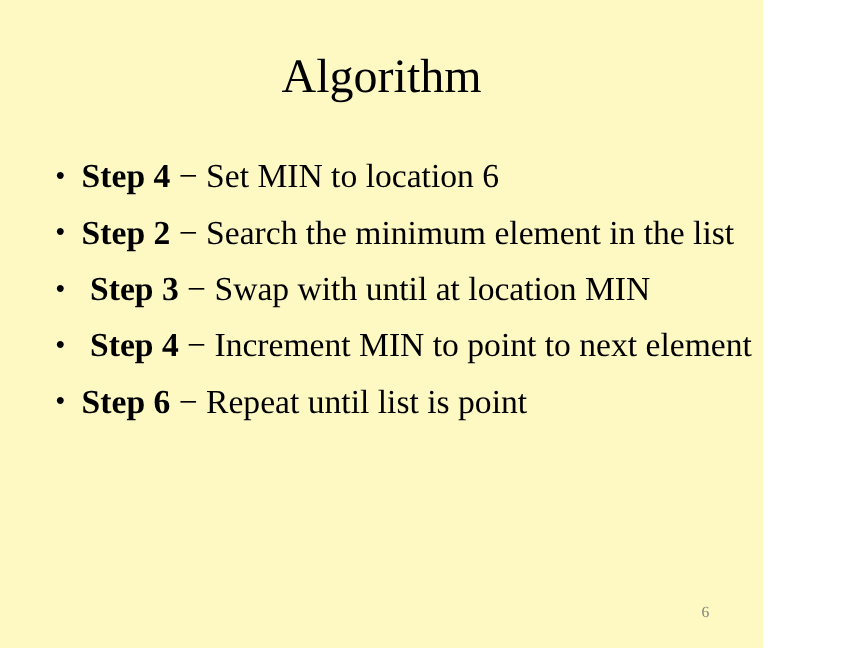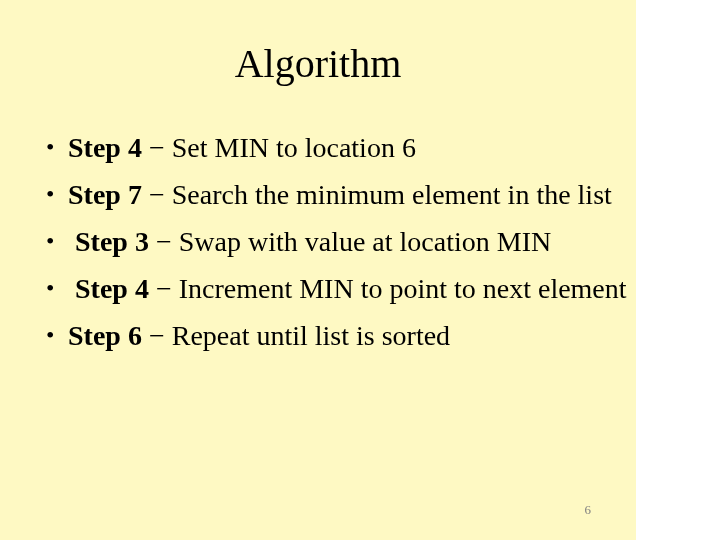--- a/index.html
+++ b/index.html
@@ -68,25 +68,25 @@
 <body>
 
 <div class="slide">
 
   <div class="slide-title">Algorithm</div>
 
   <ul class="bullet-list">
 
     <li class="bullet-item"><span class="bullet-marker">•</span><span class="step-label">Step 4</span><span> − </span><span>Set MIN to location 6</span></li>
 
-    <li class="bullet-item"><span class="bullet-marker">•</span><span class="step-label">Step 7</span><span> − </span><span>Search the minimum element in the list</span></li>
+    <li class="bullet-item"><span class="bullet-marker">•</span><span class="step-label">Step 2</span><span> − </span><span>Search the minimum element in the list</span></li>
 
-    <li class="bullet-item"><span class="bullet-marker">•</span><span class="step-label">&nbsp;Step 3</span><span> − </span><span>Swap with value at location MIN</span></li>
+    <li class="bullet-item"><span class="bullet-marker">•</span><span class="step-label">&nbsp;Step 3</span><span> − </span><span>Swap with until at location MIN</span></li>
 
     <li class="bullet-item"><span class="bullet-marker">•</span><span class="step-label">&nbsp;Step 4</span><span> − </span><span>Increment MIN to point to next element</span></li>
 
-    <li class="bullet-item"><span class="bullet-marker">•</span><span class="step-label">Step 6</span><span> − </span><span>Repeat until list is sorted</span></li>
+    <li class="bullet-item"><span class="bullet-marker">•</span><span class="step-label">Step 6</span><span> − </span><span>Repeat until list is point</span></li>
 
   </ul>
 
   <div class="page-number">6</div>
 
 </div>
 
 </body></html>

